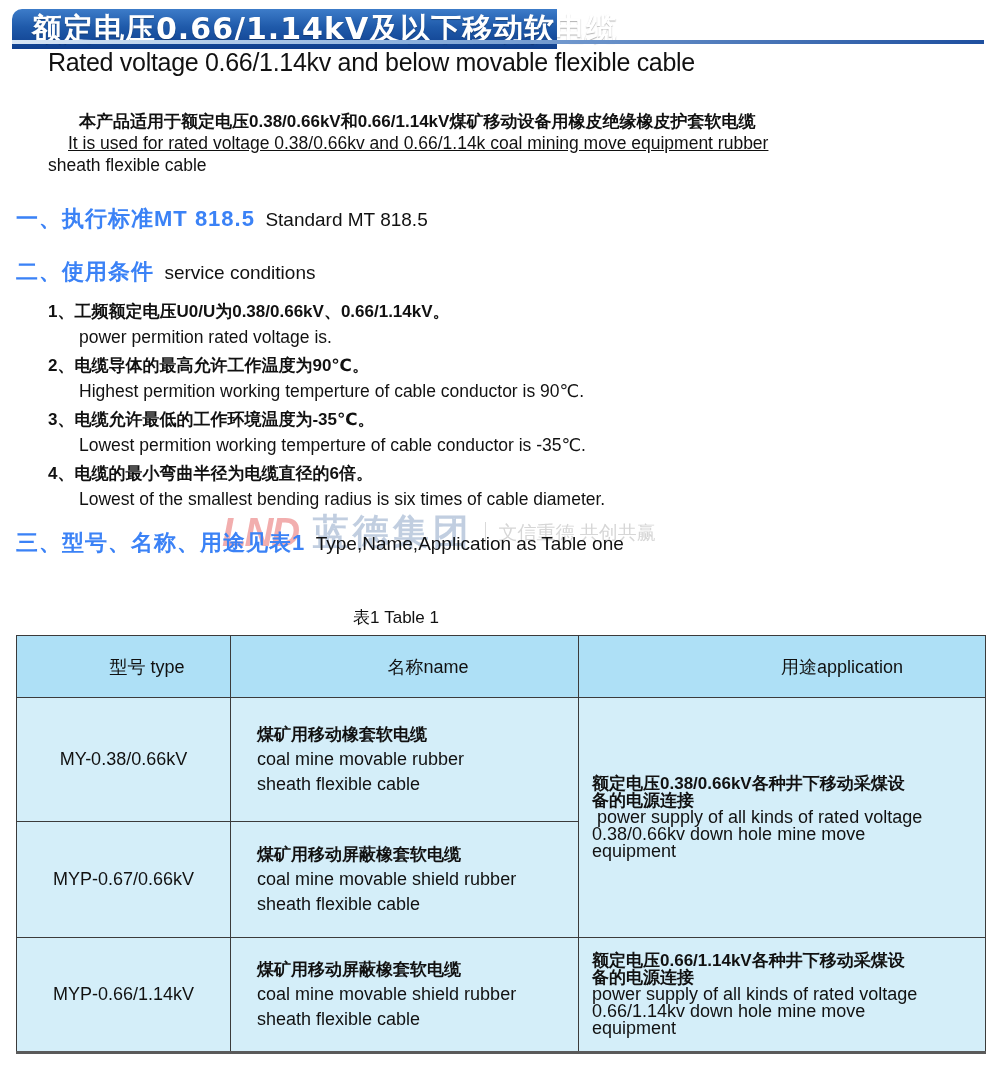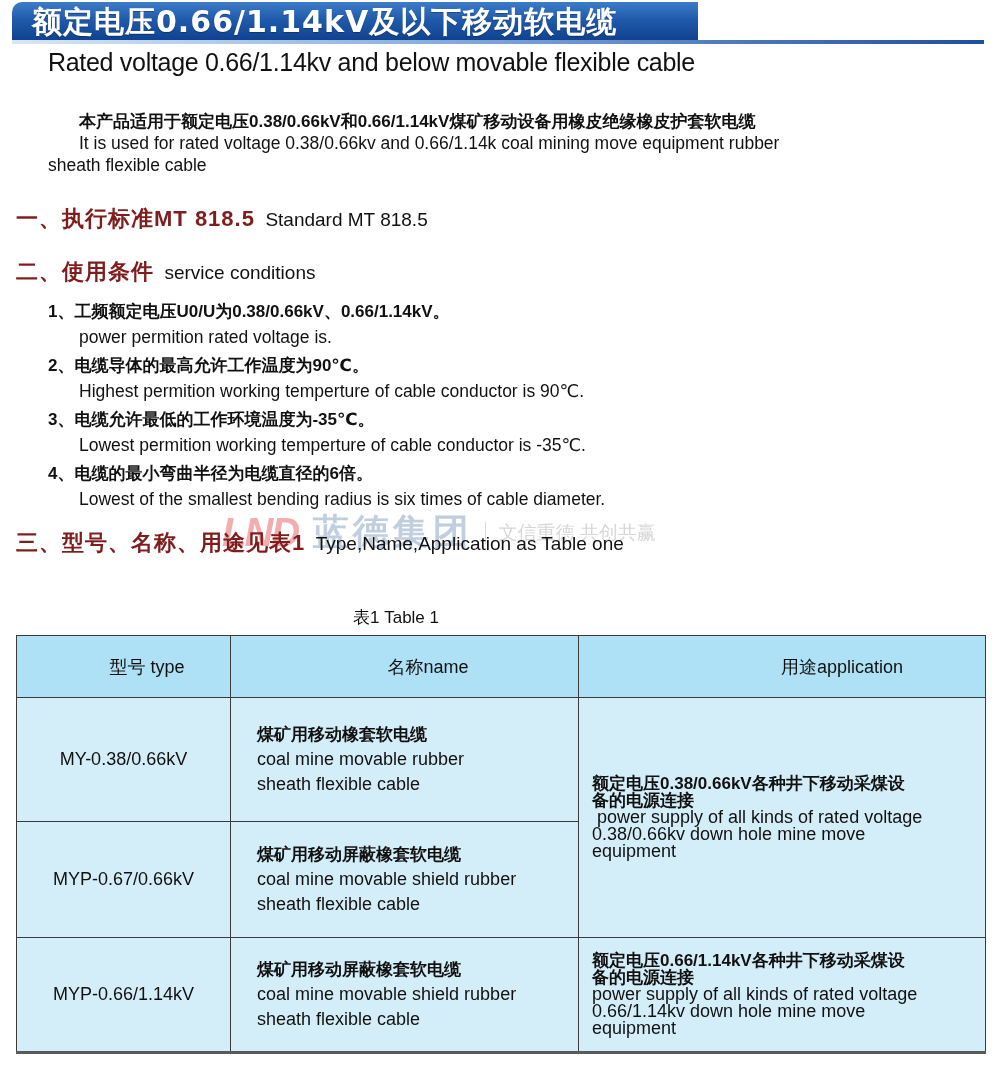--- a/index.html
+++ b/index.html
@@ -1,32 +1,32 @@
 <!DOCTYPE html>
 <html><head>
 <meta charset="utf-8">
 <style>
   html, body { margin: 0; padding: 0; background: #ffffff; }
   body { width: 1000px; height: 1067px; position: relative; overflow: hidden;
          font-family: "Liberation Sans", "DejaVu Sans", sans-serif; color: #111; }
-  .title-bar { position: absolute; left: 12px; top: 2px; width: 686px; height: 40px;
+  .title-bar { position: absolute; left: 12px; top: 9px; width: 545px; height: 40px;
     background: linear-gradient(180deg, #3d7cc9 0%, #1f5aaa 45%, #0f3f8e 100%);
     border-top-left-radius: 10px; box-sizing: border-box; }
   .title-text { position: absolute; left: 20px; top: 1px; font-size: 30px; font-weight: bold;
     color: #ffffff; letter-spacing: 1px; line-height: 38px; white-space: nowrap;
     font-family: "DejaVu Sans", sans-serif; text-shadow: 0 1px 1px rgba(0,0,0,0.3); }
   .title-line { position: absolute; left: 12px; top: 40px; width: 972px; height: 4px;
     background: linear-gradient(90deg, #d8e6f5 0%, #8fb3df 40%, #1e4f9f 100%); }
   .subtitle { position: absolute; left: 48px; top: 48px; font-size: 25px; color: #111;
     white-space: nowrap; letter-spacing: -0.3px; }
   .intro-cn { position: absolute; left: 79px; top: 110px; font-size: 17px; font-weight: bold; white-space: nowrap; }
-  .intro-en1 { position: absolute; left: 79px; top: 133px; font-size: 17.5px; white-space: nowrap; }
+  .intro-en1 { position: absolute; left: 68px; top: 133px; font-size: 17.5px; white-space: nowrap; text-decoration: underline; }
   .intro-en2 { position: absolute; left: 48px; top: 155px; font-size: 17.5px; white-space: nowrap; }
   .section { position: absolute; left: 16px; white-space: nowrap; }
-  .section .cn { color: #7f1d1d; font-size: 22px; font-weight: bold; letter-spacing: 1px; }
+  .section .cn { color: #3b82f6; font-size: 22px; font-weight: bold; letter-spacing: 1px; }
   .section .en { color: #111; font-size: 19px; margin-left: 6px; }
   .cond { position: absolute; left: 48px; font-size: 17px; white-space: nowrap; }
   .cond.cn { font-weight: bold; }
   .cond.en { left: 79px; font-size: 17.5px; }
   .watermark { position: absolute; left: 222px; top: 508px; height: 42px; white-space: nowrap;
     opacity: 0.55; pointer-events: none; }
   .wm-logo { display: inline-block; font-size: 40px; font-weight: bold; color: #e86c6c;
     letter-spacing: -2px; vertical-align: middle; font-style: italic; }
   .wm-name { display: inline-block; font-size: 36px; font-weight: bold; color: #8fa7c8;
     margin-left: 10px; vertical-align: middle; letter-spacing: 4px; }

